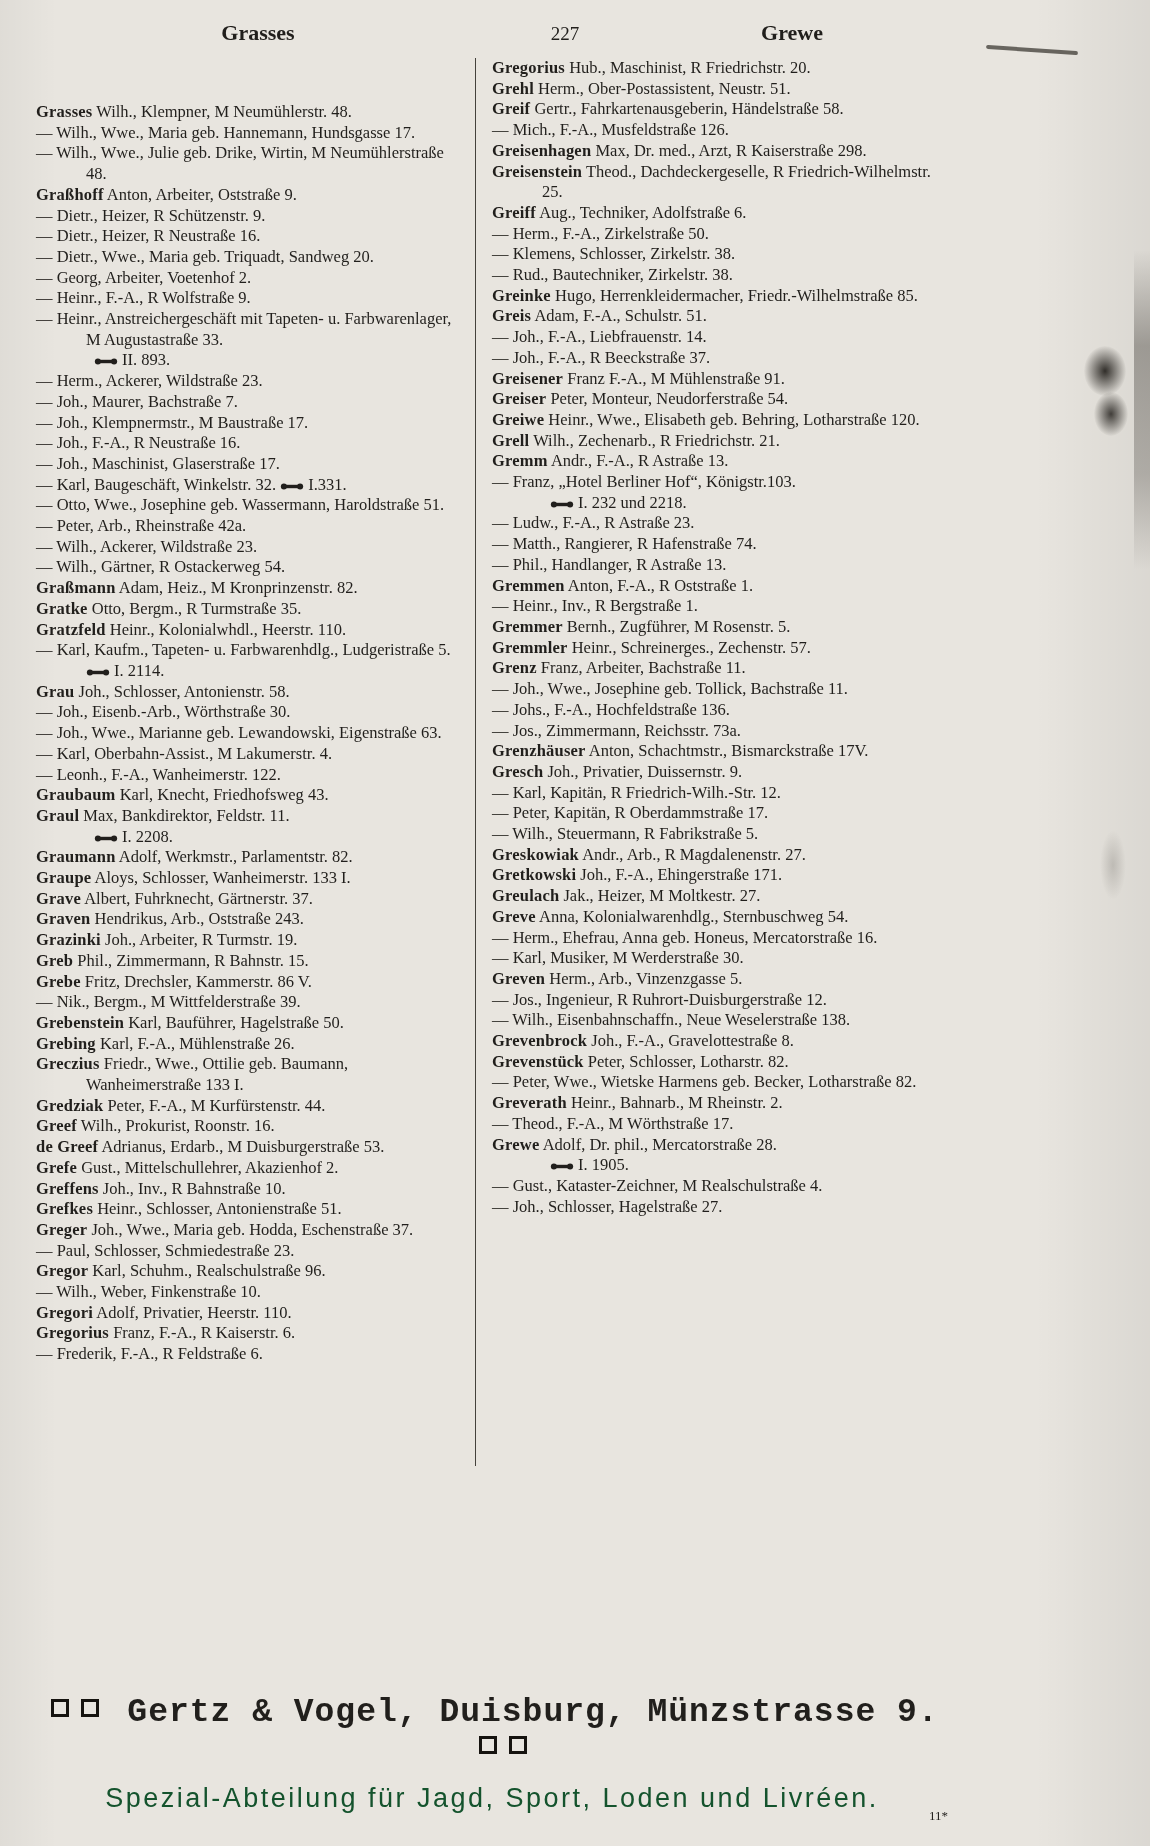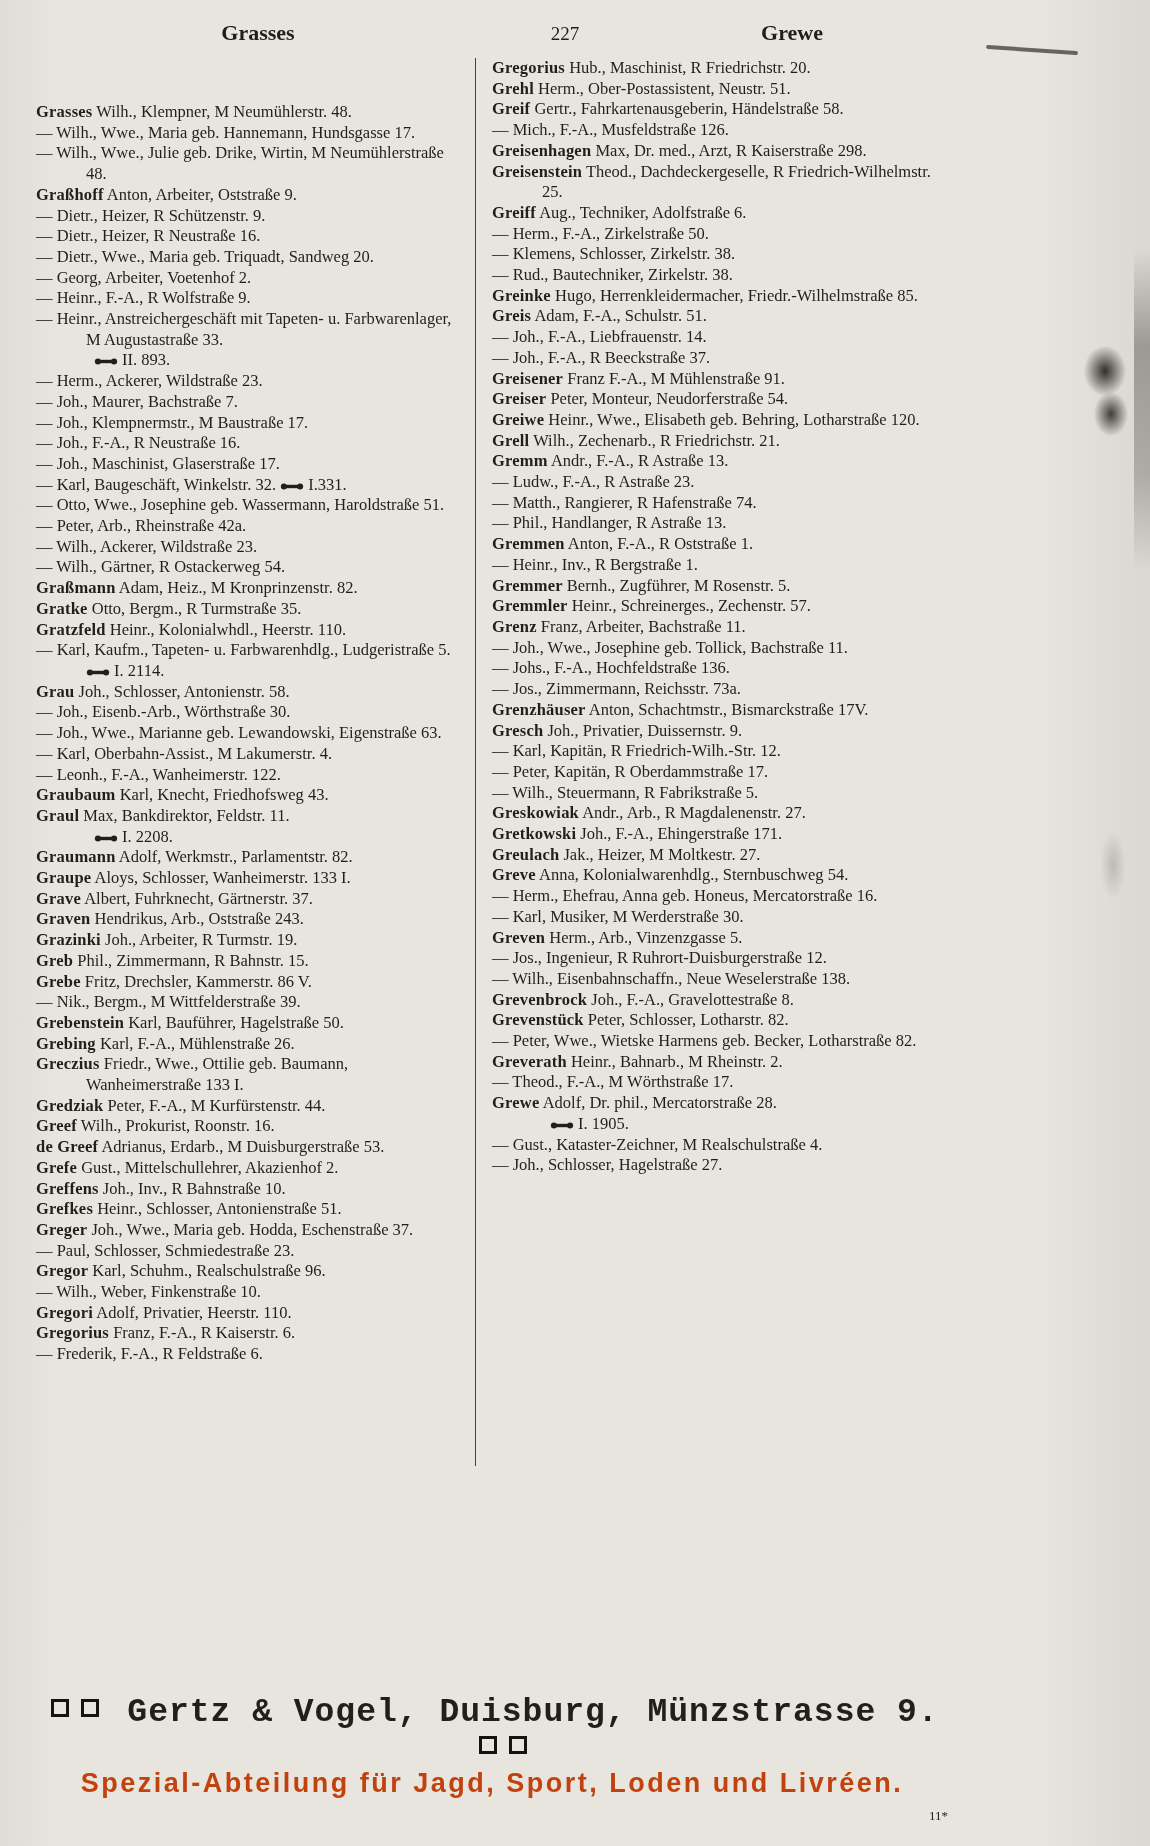--- a/index.html
+++ b/index.html
@@ -30,22 +30,22 @@
   .surname { font-weight:bold; letter-spacing:0.2px; }
   .phone-inline { white-space:nowrap; }
   .phone-block { display:block; text-indent:0; margin-left:8px; }
   .phone-ic { vertical-align:-1px; margin-right:4px; }
   
   .ad { position:absolute; left:36px; width:912px; top:1694px; text-align:center; }
   .ad-line1 { font-size:33px; font-weight:bold; letter-spacing:1px; font-family:Liberation Mono, monospace; }
   .sq { display:inline-block; width:12px; height:12px; border:3px solid #15130f; margin:0 6px; vertical-align:4px; background:transparent; }
   .sq-gap { display:inline-block; width:22px; }
   .ad-line2 {
-    font-size:27px; font-weight:bold; letter-spacing:2.5px;
-    font-family:"Liberation Sans","DejaVu Sans",sans-serif; color:#c2410c;
+    margin-top:15px; font-size:27px; font-weight:normal; letter-spacing:2.5px;
+    font-family:"Liberation Sans","DejaVu Sans",sans-serif; color:#14532d;
   }
   .page-sig { position:absolute; top:1808px; left:890px; width:58px; text-align:right; font-size:13px; }
   
   .smudge-a { position:absolute; left:1084px; top:346px; width:42px; height:50px; border-radius:50%;
     background:radial-gradient(ellipse at center, rgba(25,22,18,0.88), rgba(25,22,18,0) 72%); }
   .smudge-b { position:absolute; left:1094px; top:392px; width:34px; height:44px; border-radius:50%;
     background:radial-gradient(ellipse at center, rgba(25,22,18,0.8), rgba(25,22,18,0) 72%); }
   .streak-right { position:absolute; left:1134px; top:250px; width:16px; height:320px;
     background:linear-gradient(180deg, rgba(40,36,30,0) 0%, rgba(40,36,30,0.35) 30%, rgba(40,36,30,0.25) 70%, rgba(40,36,30,0) 100%); }
   .mark-top { position:absolute; left:986px; top:48px; width:92px; height:4px; background:rgba(35,32,26,0.65);
@@ -150,20 +150,25 @@
       <div class="entry"><span>— </span><span>Rud., Bautechniker, Zirkelstr. 38.</span></div>
       <div class="entry"><span class="surname">Greinke</span> <span>Hugo, Herrenkleidermacher, Friedr.-Wilhelmstraße 85.</span></div>
       <div class="entry"><span class="surname">Greis</span> <span>Adam, F.-A., Schulstr. 51.</span></div>
       <div class="entry"><span>— </span><span>Joh., F.-A., Liebfrauenstr. 14.</span></div>
       <div class="entry"><span>— </span><span>Joh., F.-A., R Beeckstraße 37.</span></div>
       <div class="entry"><span class="surname">Greisener</span> <span>Franz F.-A., M Mühlenstraße 91.</span></div>
       <div class="entry"><span class="surname">Greiser</span> <span>Peter, Monteur, Neudorferstraße 54.</span></div>
       <div class="entry"><span class="surname">Greiwe</span> <span>Heinr., Wwe., Elisabeth geb. Behring, Lotharstraße 120.</span></div>
       <div class="entry"><span class="surname">Grell</span> <span>Wilh., Zechenarb., R Friedrichstr. 21.</span></div>
       <div class="entry"><span class="surname">Gremm</span> <span>Andr., F.-A., R Astraße 13.</span></div>
+      <div class="entry"><span>— </span><span>Franz, „Hotel Berliner Hof“, Königstr.103.</span><span class="phone-block"><svg viewBox="0 0 26 10" width="24" height="9" class="phone-ic">
+            <circle cx="4" cy="5" r="3.4" fill="#211f1c"></circle>
+            <rect x="4" y="3.1" width="18" height="3.8" fill="#211f1c"></rect>
+            <circle cx="22" cy="5" r="3.4" fill="#211f1c"></circle>
+          </svg><span>I. 232 und 2218.</span></span></div>
       <div class="entry"><span>— </span><span>Ludw., F.-A., R Astraße 23.</span></div>
       <div class="entry"><span>— </span><span>Matth., Rangierer, R Hafenstraße 74.</span></div>
       <div class="entry"><span>— </span><span>Phil., Handlanger, R Astraße 13.</span></div>
       <div class="entry"><span class="surname">Gremmen</span> <span>Anton, F.-A., R Oststraße 1.</span></div>
       <div class="entry"><span>— </span><span>Heinr., Inv., R Bergstraße 1.</span></div>
       <div class="entry"><span class="surname">Gremmer</span> <span>Bernh., Zugführer, M Rosenstr. 5.</span></div>
       <div class="entry"><span class="surname">Gremmler</span> <span>Heinr., Schreinerges., Zechenstr. 57.</span></div>
       <div class="entry"><span class="surname">Grenz</span> <span>Franz, Arbeiter, Bachstraße 11.</span></div>
       <div class="entry"><span>— </span><span>Joh., Wwe., Josephine geb. Tollick, Bachstraße 11.</span></div>
       <div class="entry"><span>— </span><span>Johs., F.-A., Hochfeldstraße 136.</span></div>

